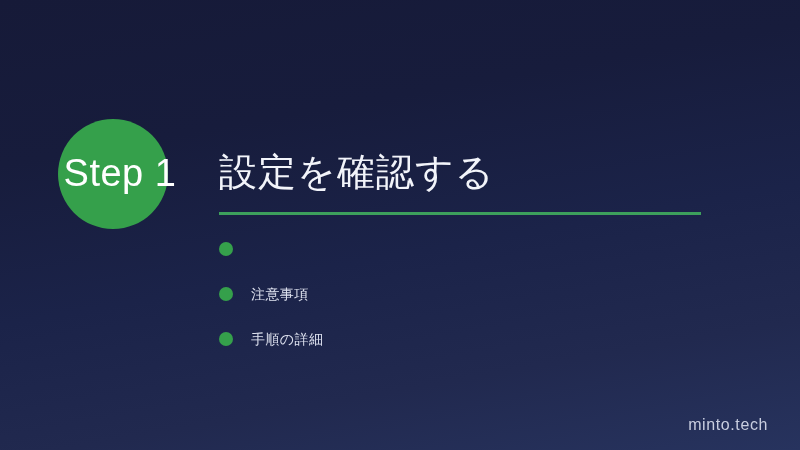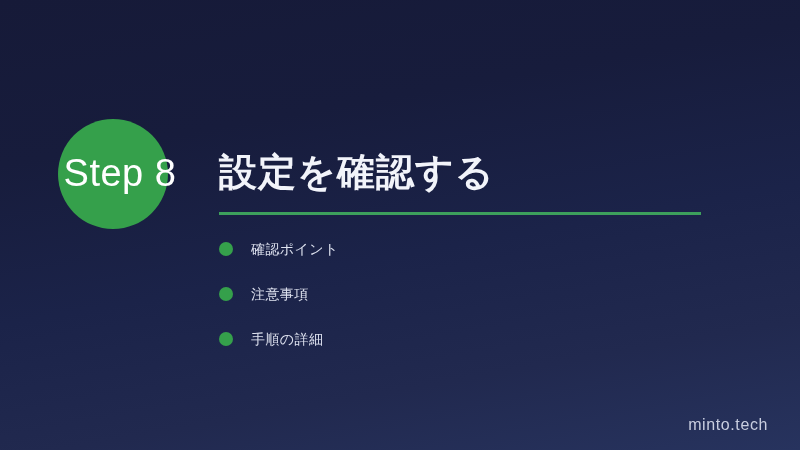--- a/index.html
+++ b/index.html
@@ -42,21 +42,21 @@
     white-space: nowrap;
   }
 
   
   .title {
     position: absolute;
     left: 219px;
     top: 147px;
     color: #f2f4fa;
     font-size: 38px;
-    font-weight: 700;
+    font-weight: 400;
     letter-spacing: 1px;
     white-space: nowrap;
   }
   .title-rule {
     position: absolute;
     left: 219px;
     top: 212px;
     width: 482px;
     height: 3px;
     background: #3da05c;
@@ -105,31 +105,30 @@
     letter-spacing: 0.6px;
     white-space: nowrap;
   }
 </style>
 </head>
 <body>
 
 <div class="slide">
 
   <div class="step-badge"></div>
-  <div class="step-label">Step 8</div>
+  <div class="step-label">Step 1</div>
 
   <div class="title">設定を確認する</div>
 
   <div class="title-rule"></div>
 
   <div class="bullets">
 
     <div class="bullet-row">
       <span class="bullet-dot"></span>
-      <span class="bullet-text">確認ポイント</span>
     </div>
 
     <div class="bullet-row">
       <span class="bullet-dot"></span>
       <span class="bullet-text">注意事項</span>
     </div>
 
     <div class="bullet-row">
       <span class="bullet-dot"></span>
       <span class="bullet-text">手順の詳細</span>

